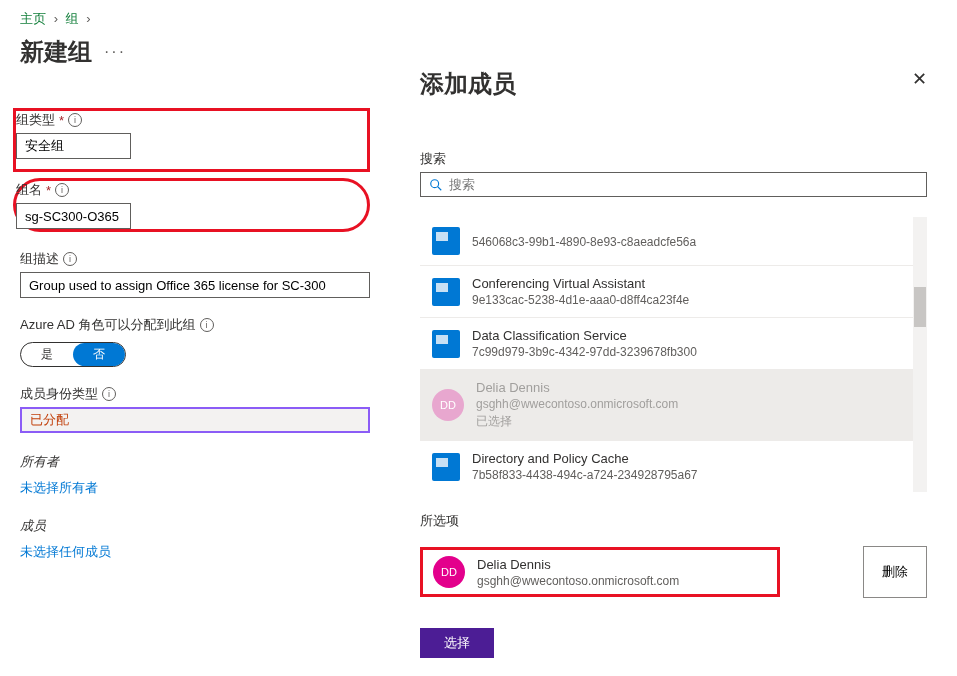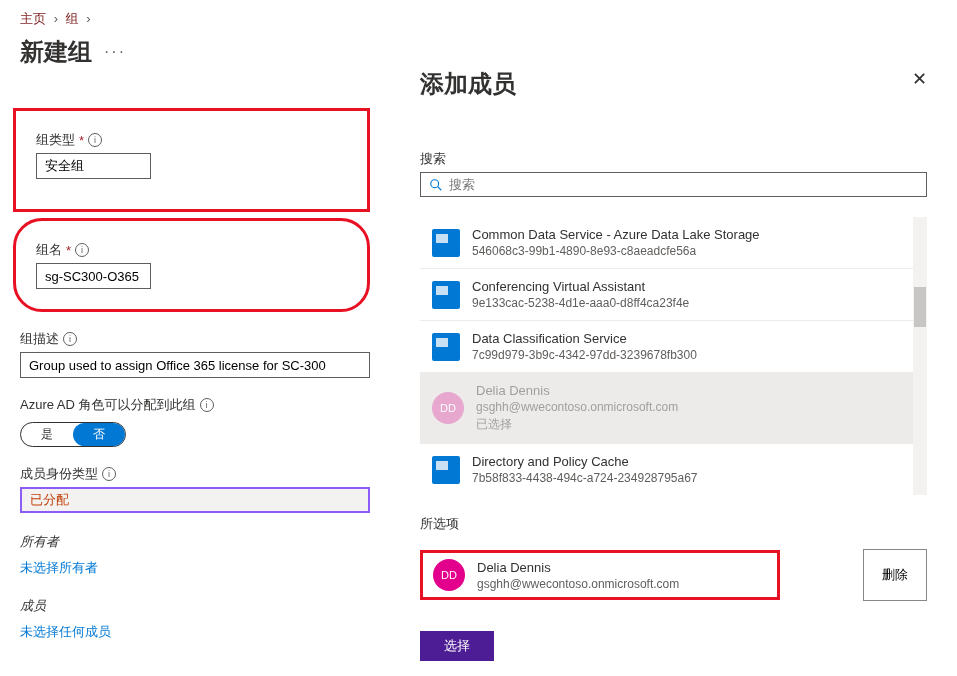--- a/index.html
+++ b/index.html
@@ -1,36 +1,36 @@
 <!DOCTYPE html>
 <html><head>
   <meta charset="utf-8">
   <style>
     * { box-sizing: border-box; margin: 0; padding: 0; }
     body { font-family: "Segoe UI", "Microsoft YaHei", sans-serif; font-size: 13px; color: #323130; display: flex; width: 957px; height: 676px; overflow: hidden; }
     .left-panel { width: 390px; padding: 10px 20px 20px 20px; }
     .right-panel { flex: 1; padding: 20px 30px 20px 30px; position: relative; display: flex; flex-direction: column; }
     
     .breadcrumb { font-size: 13px; margin-bottom: 8px; }
-    .breadcrumb a { color: #7f1d1d; text-decoration: none; }
+    .breadcrumb a { color: #15803d; text-decoration: none; }
     .breadcrumb-sep { color: #605e5c; margin: 0 4px; }
     
     .page-title-row { display: flex; align-items: center; gap: 12px; margin-bottom: 40px; }
     .page-title { font-size: 24px; font-weight: 600; }
     .dots { color: #605e5c; cursor: pointer; font-size: 16px; letter-spacing: 2px; }
     
     .field { margin-bottom: 18px; }
     .field-label { display: flex; align-items: center; gap: 4px; margin-bottom: 4px; font-size: 13px; }
     .required { color: #a4262c; }
     .info-icon { display: inline-flex; align-items: center; justify-content: center; width: 14px; height: 14px; border: 1px solid #605e5c; border-radius: 50%; font-size: 9px; color: #605e5c; }
     
     .field-input { width: 100%; padding: 4px 8px; border: 1px solid #605e5c; font-size: 13px; font-family: inherit; height: 26px; }
     .field-input.readonly { background: #f3f2f1; border: 2px solid #8b5cf6; color: #c2410c; }
     
-    .highlight-box { border: 3px solid #e81123; padding: 20px; margin-left: -7px; }
+    .highlight-box { border: 3px solid #e81123; padding: 0; margin-left: -7px; }
     
     .toggle-group { display: inline-flex; border: 1px solid #323130; border-radius: 14px; overflow: hidden; margin-top: 4px; }
     .toggle-option { padding: 3px 20px; font-size: 12px; cursor: pointer; }
     .toggle-option.active { background: #0078d4; color: white; border-radius: 14px; }
     
     .section-label { font-size: 13px; margin-top: 20px; margin-bottom: 8px; font-style: italic; }
     .link-text { color: #0078d4; font-size: 13px; cursor: pointer; margin-top: 8px; display: block; }
     
     
     .panel-header { display: flex; justify-content: space-between; align-items: flex-start; margin-bottom: 50px; margin-top: 48px; }
@@ -155,21 +155,20 @@
         </svg>
       <input placeholder="搜索" style="">
     </div>
   </div>
 
   <div class="results-area">
     <div class="results-list" id="results-list">
         <div class="result-item">
           <div class="result-icon"></div>
           <div class="result-text">
-            <div class="result-name">Common Data Service - Azure Data Lake Storage</div>
             <div class="result-sub">546068c3-99b1-4890-8e93-c8aeadcfe56a</div>
           </div>
         </div>
         <div class="result-item">
           <div class="result-icon"></div>
           <div class="result-text">
             <div class="result-name">Conferencing Virtual Assistant</div>
             <div class="result-sub">9e133cac-5238-4d1e-aaa0-d8ff4ca23f4e</div>
           </div>
         </div>

